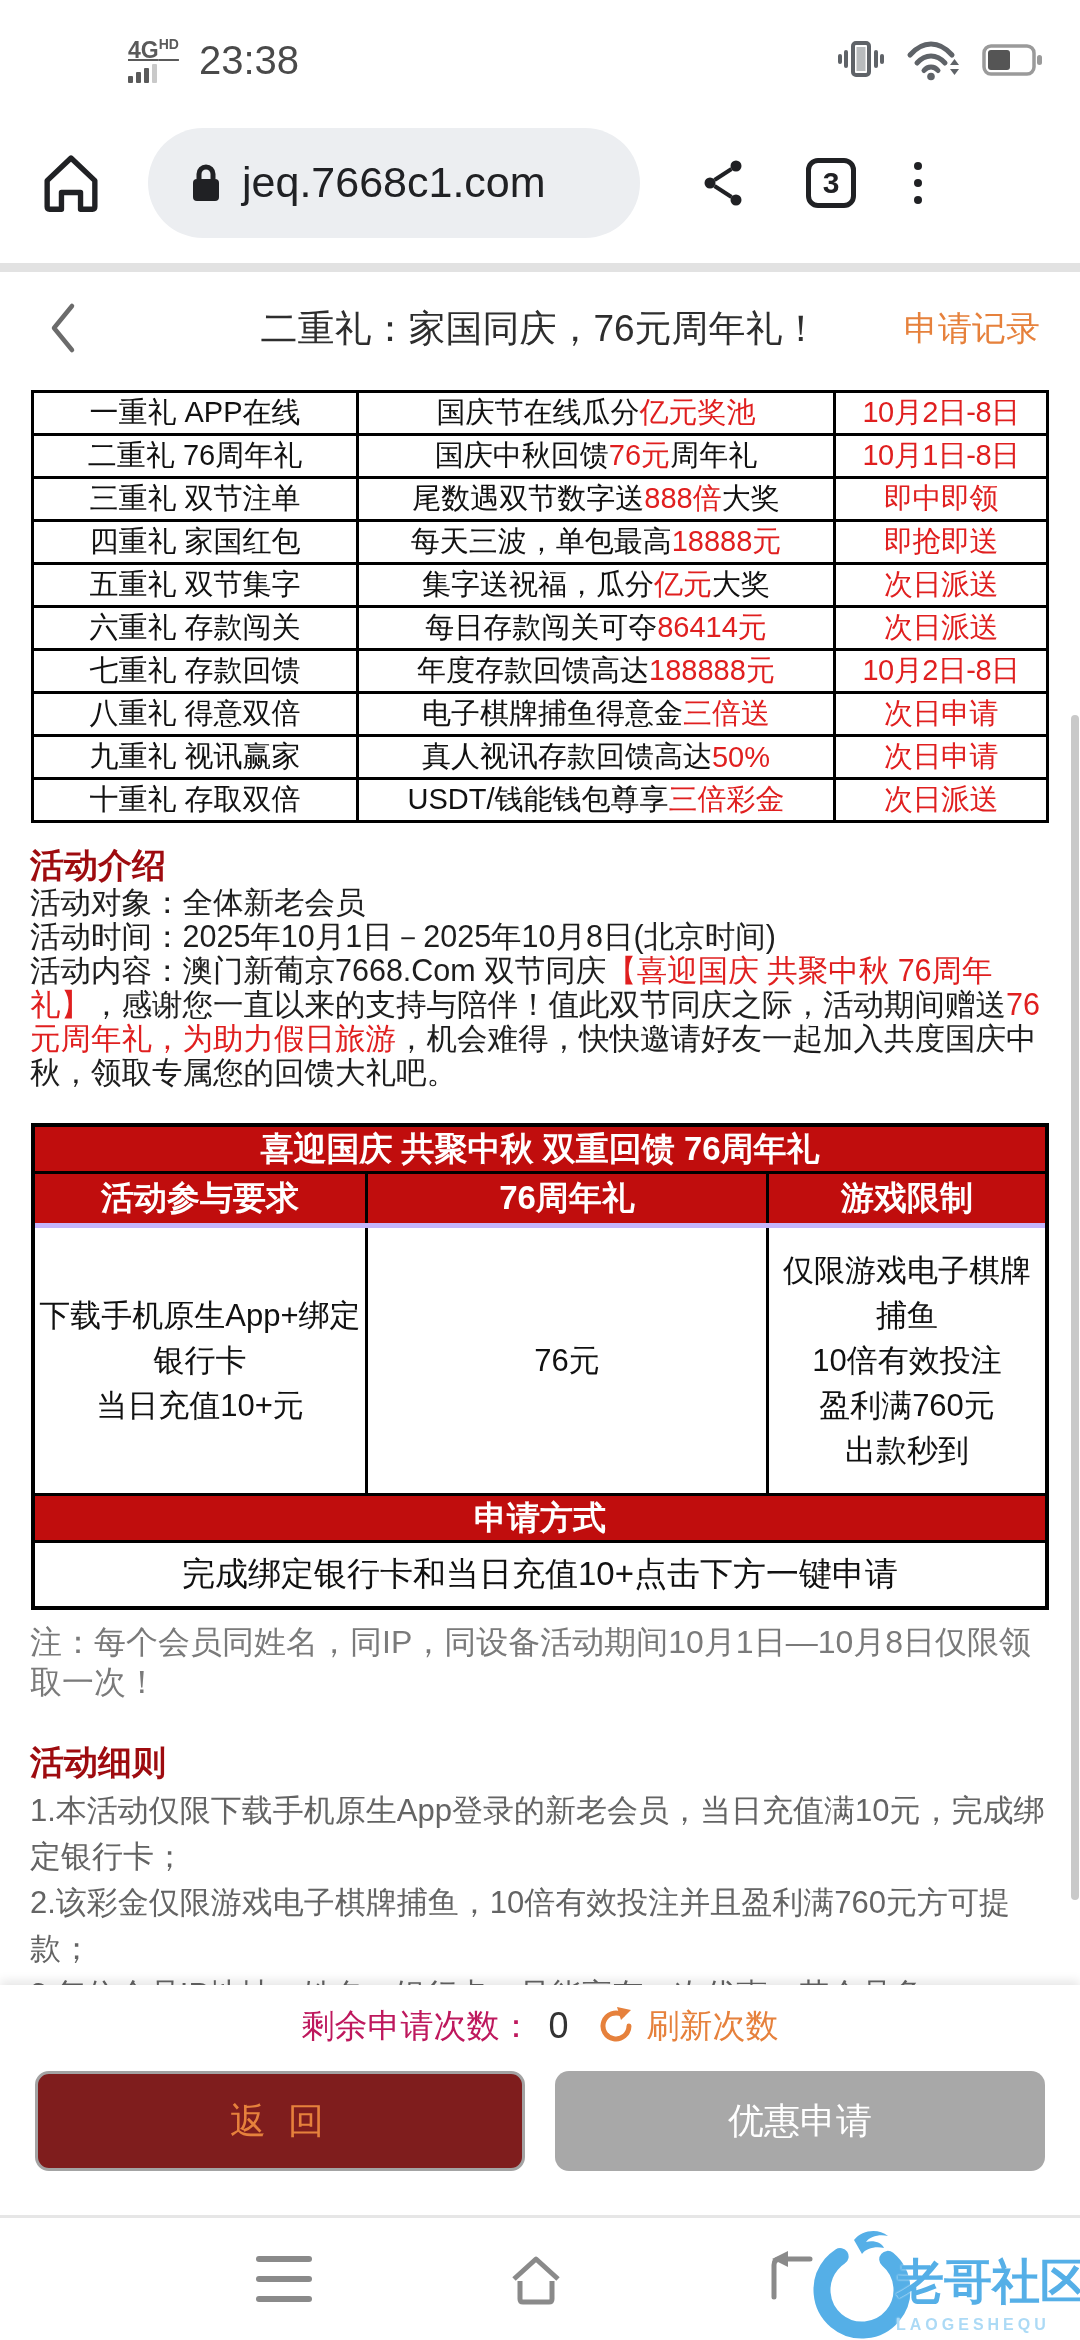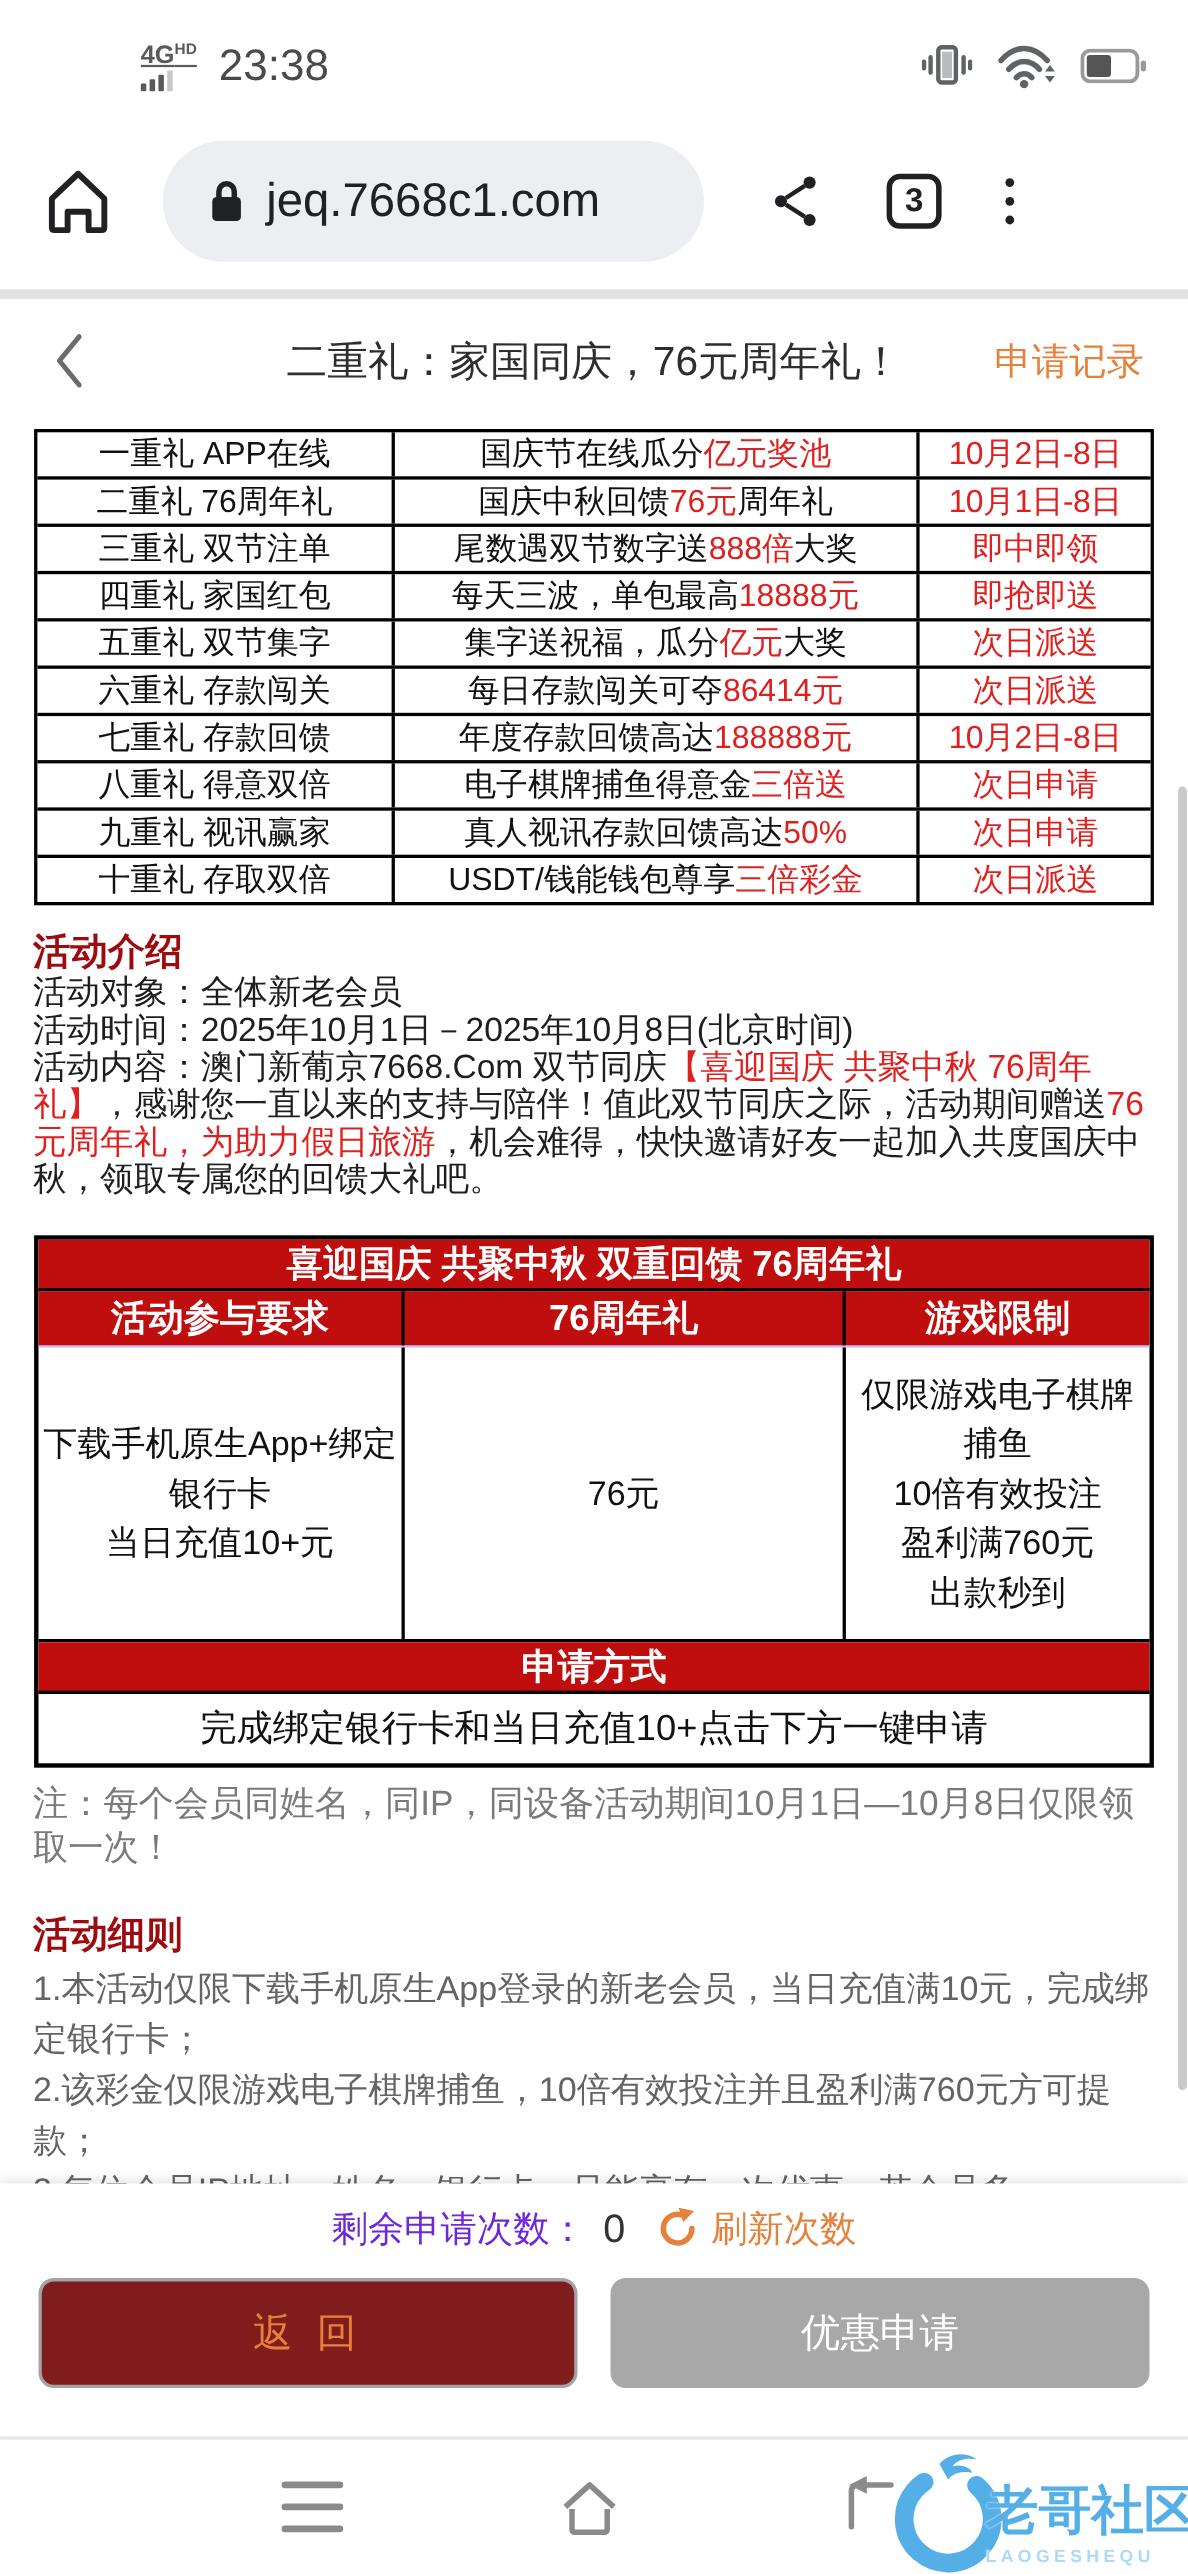--- a/index.html
+++ b/index.html
@@ -56,21 +56,21 @@
   
   .section { margin:22px 30px 0 30px; }
   .sec-heading { font-size:34px; font-weight:bold; color:#9e0b0f; line-height:40px; }
   .intro-line { font-size:30.5px; line-height:34px; color:#1e1e1e; }
   .intro-rich { font-size:30.5px; line-height:34px; color:#1e1e1e; }
 
   
   .red-table { margin:34px 31px 0 31px; border:4px solid #000; }
   .rt-title { height:47px; background:#c00d0d; color:#fff; font-size:33px; font-weight:bold;
     display:flex; align-items:center; justify-content:center; border-bottom:3px solid #000; }
-  .rt-heads { display:grid; grid-template-columns:333px 401px 1fr; border-bottom:2px solid #c4b5fd; }
+  .rt-heads { display:grid; grid-template-columns:333px 401px 1fr; border-bottom:5px solid #c4b5fd; }
   .rt-heads div { height:49px; background:#c00d0d; color:#fff; font-size:33px; font-weight:bold;
     display:flex; align-items:center; justify-content:center; }
   .rt-heads div:nth-child(-n+2) { border-right:3px solid #000; }
   .rt-body { display:grid; grid-template-columns:333px 401px 1fr; border-bottom:3px solid #000; }
   .rt-body div { min-height:265px; display:flex; align-items:center; justify-content:center; text-align:center;
     font-size:31px; line-height:45px; color:#111; white-space:pre-line; padding:6px 2px; }
   .rt-body div:nth-child(-n+2) { border-right:3px solid #000; }
   .rt-apply { height:47px; background:#c00d0d; color:#fff; font-size:33px; font-weight:bold;
     display:flex; align-items:center; justify-content:center; border-bottom:3px solid #000; }
   .rt-apply-text { height:63px; display:flex; align-items:center; justify-content:center;
@@ -79,21 +79,21 @@
   .note { margin:12px 30px 13px 30px; font-size:32px; line-height:40px; color:#7a7a7a; }
 
   .rules { margin:40px 30px 0 30px; }
   .rules .sec-heading { margin-bottom:6px; }
   .rule-item { font-size:31px; line-height:46px; color:#646464; }
 
   
   .bottom-bar { position:absolute; left:0; top:1985px; width:1080px; height:230px; background:#fff;
     box-shadow:0 -4px 10px rgba(0,0,0,0.10); z-index:5; }
   .remain-row { height:72px; display:flex; align-items:center; justify-content:center; gap:10px; padding-top:10px; }
-  .remain-label { font-size:33px; color:#6d28d9; }
+  .remain-label { font-size:33px; color:#be185d; }
   .remain-value { font-size:36px; color:#333; margin:0 16px 0 6px; }
   .refresh-link { display:flex; align-items:center; gap:10px; }
   .refresh-label { font-size:33px; color:#e6813c; }
   .btn-row { display:flex; justify-content:space-between; padding:14px 35px 0 35px; }
   .btn { width:490px; height:100px; border-radius:14px; display:flex; align-items:center; justify-content:center; font-size:36px; }
   .btn-back { background:#7f1d1d; border:3px solid #a3a3a3; color:#e6813c; letter-spacing:6px; }
   .btn-apply { background:#a8a8a8; color:#fff; border:none; }
 
   
   .nav-divider { position:absolute; left:0; top:2215px; width:1080px; height:3px; background:#e6e6e6; z-index:6; }

